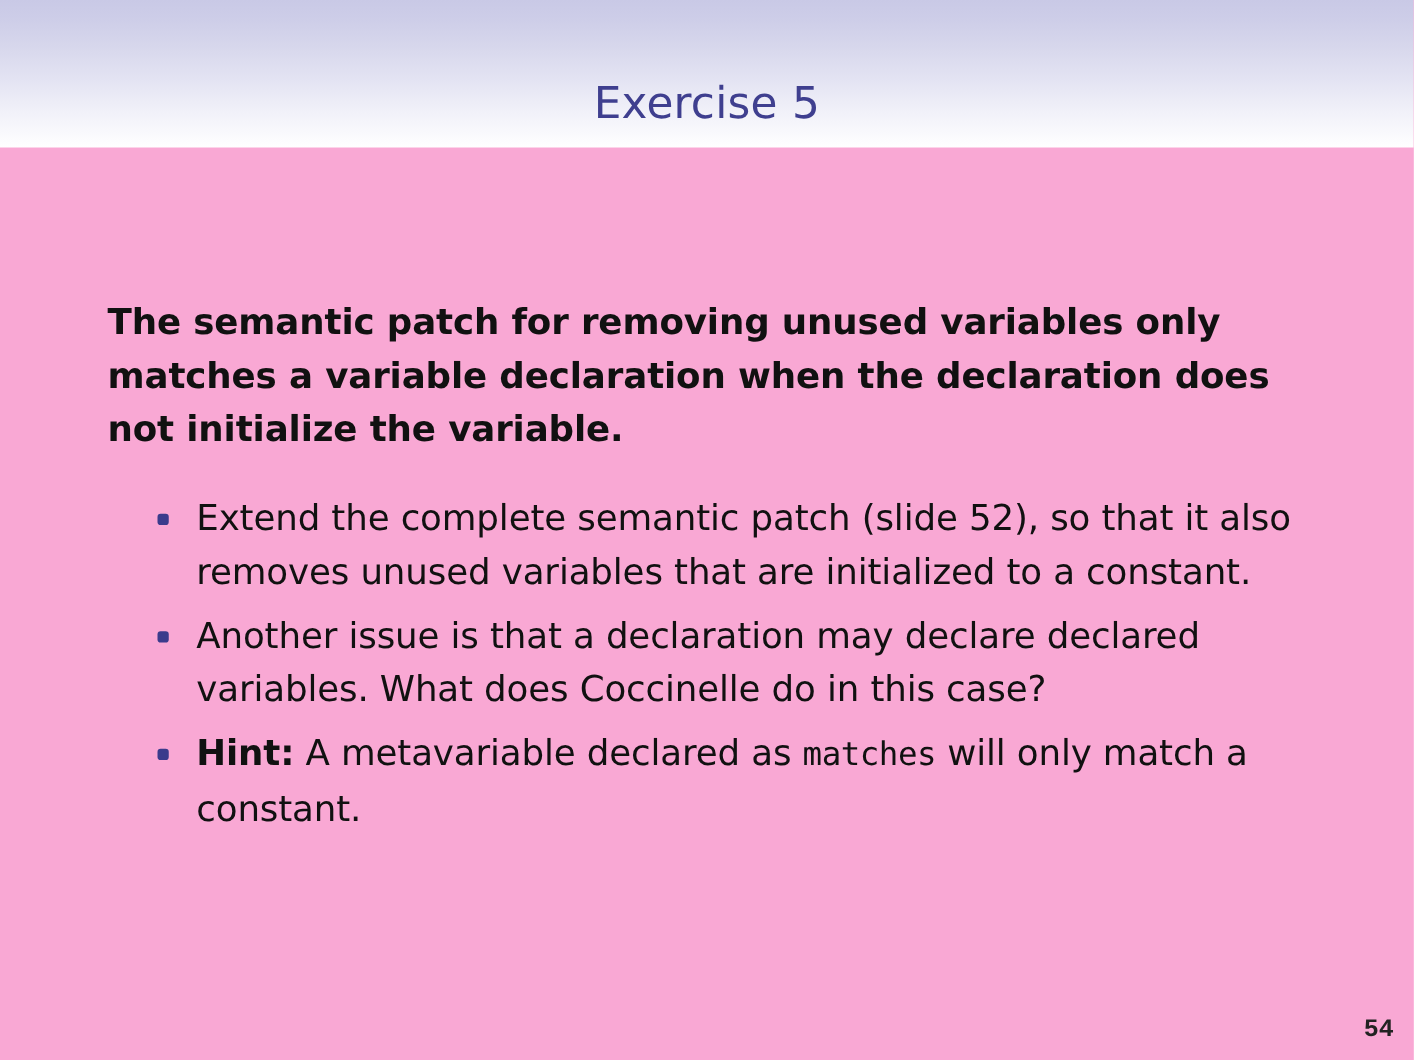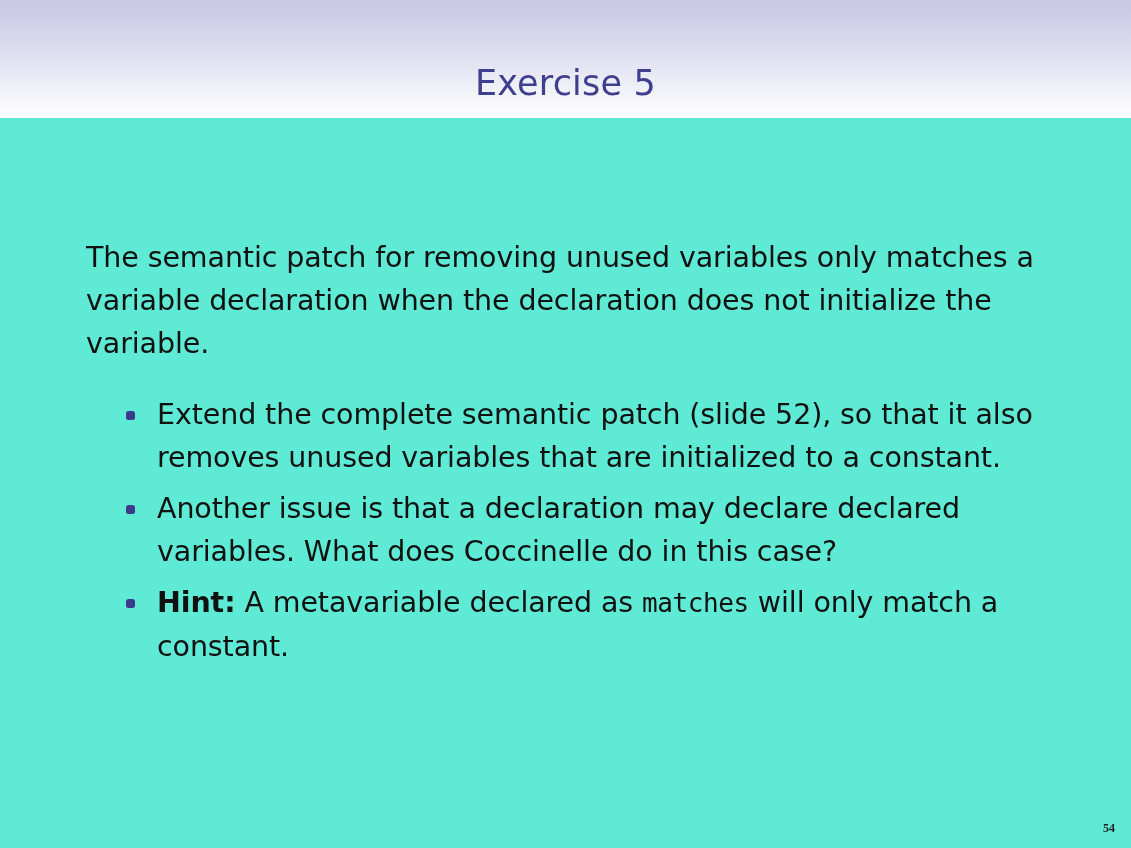--- a/index.html
+++ b/index.html
@@ -12,21 +12,21 @@
     background: #ffffff;
     font-family: "DejaVu Sans", sans-serif;
     overflow: hidden;
     position: relative;
   }
 
   #slide {
     position: relative;
     width: 1131px;
     height: 848px;
-    background: #5eead4;
+    background: #f9a8d4;
     overflow: hidden;
   }
 
   
   #header-gradient {
     position: absolute;
     left: 0;
     top: 0;
     width: 1131px;
     height: 118px;
@@ -61,20 +61,21 @@
     width: 980px;
   }
 
   #intro-paragraph {
     font-size: 28.5px;
     line-height: 43px;
     color: #111111;
     width: 955px;
     letter-spacing: -0.1px;
     text-align: left;
+    font-weight: bold;
   }
 
   #bullet-list {
     margin: 16px 0 0 0;
     padding: 0;
     list-style: none;
   }
 
   .bullet-item {
     position: relative;
@@ -108,24 +109,24 @@
   .tt {
     font-family: "DejaVu Sans Mono", monospace;
     font-size: 26px;
     letter-spacing: -0.4px;
   }
 
   #page-number {
     position: absolute;
     right: 16px;
     bottom: 12px;
-    font-size: 12px;
+    font-size: 20px;
     font-weight: bold;
     color: #222222;
-    font-family: Liberation Serif, serif;
+    font-family: Liberation Mono, monospace;
   }
 </style>
 </head>
 <body>
 
 <div id="slide">
 
   <div id="header-gradient"></div>
 
   <div id="slide-title">Exercise 5</div>

